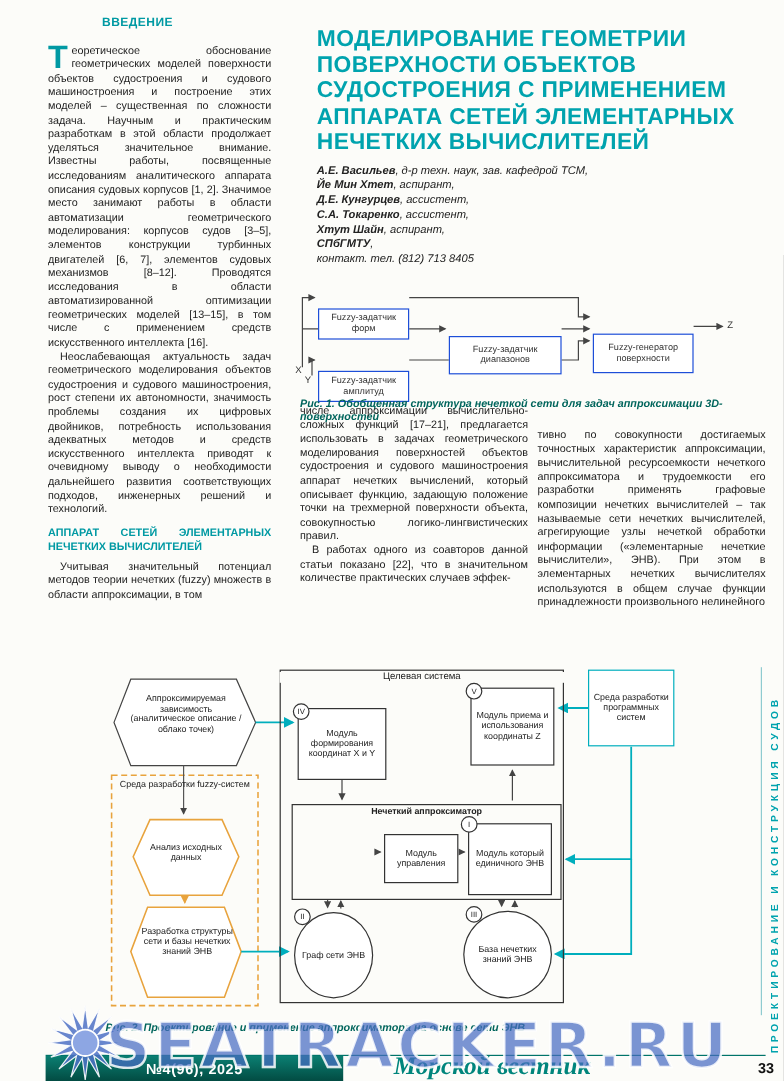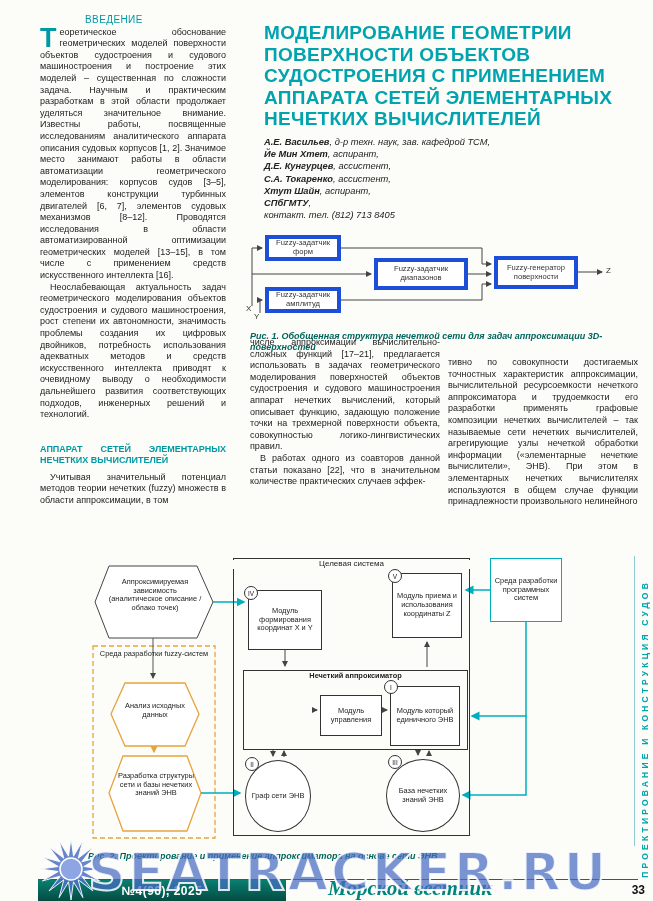--- a/index.html
+++ b/index.html
@@ -7,33 +7,33 @@
   .page { position:relative; width:653px; height:901px; margin:0 auto; background:#fcfcf9; overflow:hidden; }
 
   .bodytxt { font-size:9px; line-height:11.6px; text-align:justify; color:#1c1c1c; }
   .bodytxt p { text-indent:10px; margin:0; }
   .bodytxt p.noind { text-indent:0; }
 
   .col-left  { position:absolute; left:40px;  top:14px;  width:186px; }
   .col-mid   { position:absolute; left:250px; top:337px; width:190px; }
   .col-right { position:absolute; left:448px; top:357px; width:190px; }
 
-  .intro-head { font-size:10px; font-weight:normal; color:#0099A3; padding-left:45px; margin-bottom:1px; letter-spacing:.4px; }
-  .sec-head   { font-size:9px;  font-weight:bold; color:#0099A3; margin:23px 0 5px; line-height:11.5px; }
+  .intro-head { font-size:10px; font-weight:bold; color:#0099A3; padding-left:45px; margin-bottom:11px; letter-spacing:.4px; }
+  .sec-head   { font-size:9px;  font-weight:bold; color:#0099A3; margin:8px 0 5px; line-height:11.5px; }
   .dropcap { float:left; font-size:27px; line-height:23px; font-weight:bold; color:#0099A3; padding-right:3px; }
 
   .title { position:absolute; left:264px; top:22px; width:378px; font-size:19px; line-height:21.5px;
            font-weight:bold; color:#00A3AE; letter-spacing:.3px; }
   .authors { position:absolute; left:264px; top:136px; width:372px; font-size:9.3px; line-height:12.2px;
              font-style:italic; color:#222; }
   .authors b { font-weight:bold; }
 
   .fig1 { position:absolute; left:245px; top:228px; width:400px; height:100px; }
-  .fbox { position:absolute; border:4px solid #1d4ed8; background:#fff; display:flex; align-items:center;
-          justify-content:center; text-align:center; font-size:7.6px; line-height:8.8px; color:#333; padding:2px; }
+  .fbox { position:absolute; border:1px solid #1d4ed8; background:#fff; display:flex; align-items:center;
+          justify-content:center; text-align:center; font-size:7.6px; line-height:8.8px; color:#333; padding:2px;margin-top:22px; }
   .axlbl { position:absolute; font-size:8px; color:#333; }
 
   .fig-cap { font-weight:bold; font-style:italic; color:#00655C; font-size:9px; line-height:11px; }
   .cap1 { position:absolute; left:250px; top:331px; width:388px; }
   .cap2 { position:absolute; left:88px;  top:851px; width:472px; }
 
   .fig2 { position:absolute; left:85px; top:550px; width:485px; height:296px; }
   .fig2 svg { position:absolute; left:0; top:0; }
   .f2txt { position:absolute; text-align:center; font-size:7.4px; line-height:8.7px; color:#222; }
   .f2box { position:absolute; border:1px solid #333; background:#fff; display:flex; align-items:center;

